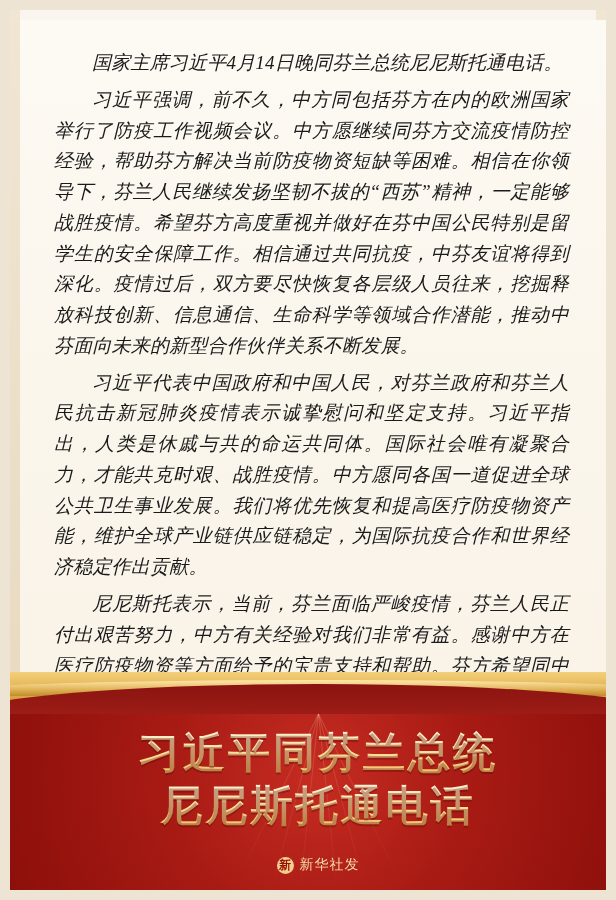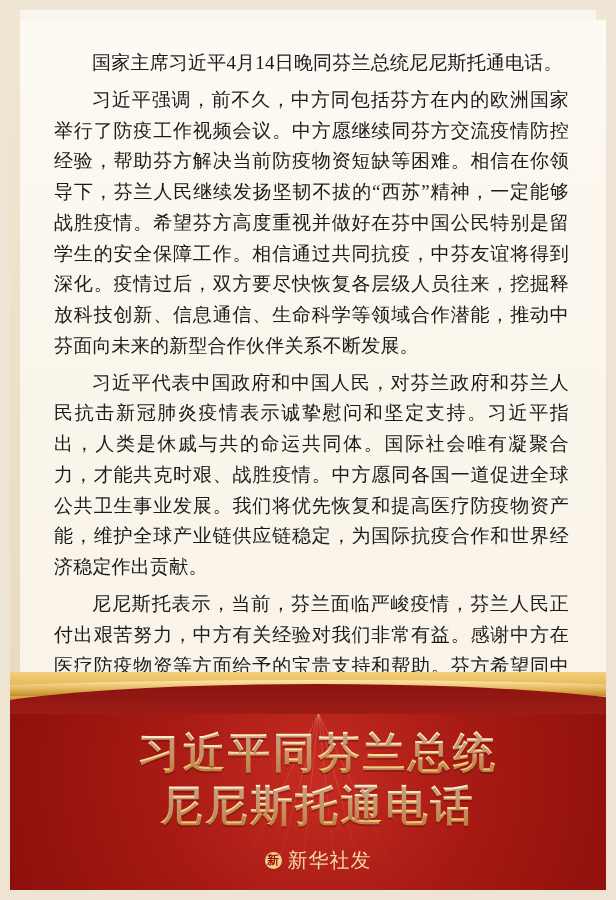--- a/index.html
+++ b/index.html
@@ -37,20 +37,21 @@
   .article {
     color: #1a1a1a;
     font-size: 19px;
     line-height: 1.62;
     letter-spacing: 0.2px;
     text-align: justify;
   }
   .article p {
     margin: 0 13px 6px 0;
     text-indent: 2em;
+    font-style: italic;
   }
   .article p.lead {
     text-indent: 2em;
   }
   
   .banner {
     position: absolute;
     left: 0;
     bottom: 0;
     width: 616px;
@@ -143,21 +144,21 @@
     display: inline-flex;
     align-items: center;
     justify-content: center;
     color: #9a1009;
     font-size: 12px;
     font-weight: bold;
     font-family: "Liberation Sans", sans-serif;
   }
   .credit-text {
     color: #f3dca6;
-    font-size: 20px;
+    font-size: 14px;
     letter-spacing: 1px;
     font-family: "Liberation Sans", sans-serif;
   }
   .side-stripe-l, .side-stripe-r {
     position: absolute;
     top: 0;
     width: 10px;
     height: 900px;
     background: linear-gradient(180deg, #f0e6d2 0%, #e6d7bc 100%);
   }

